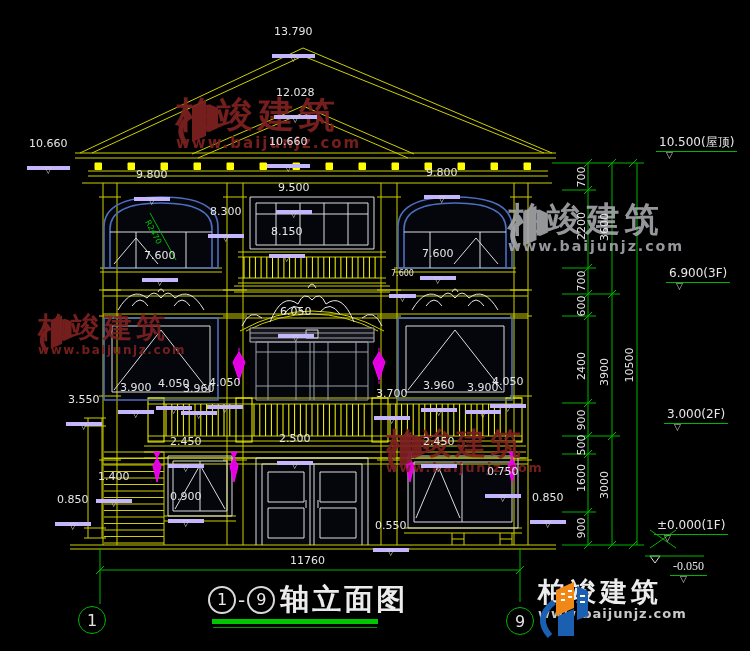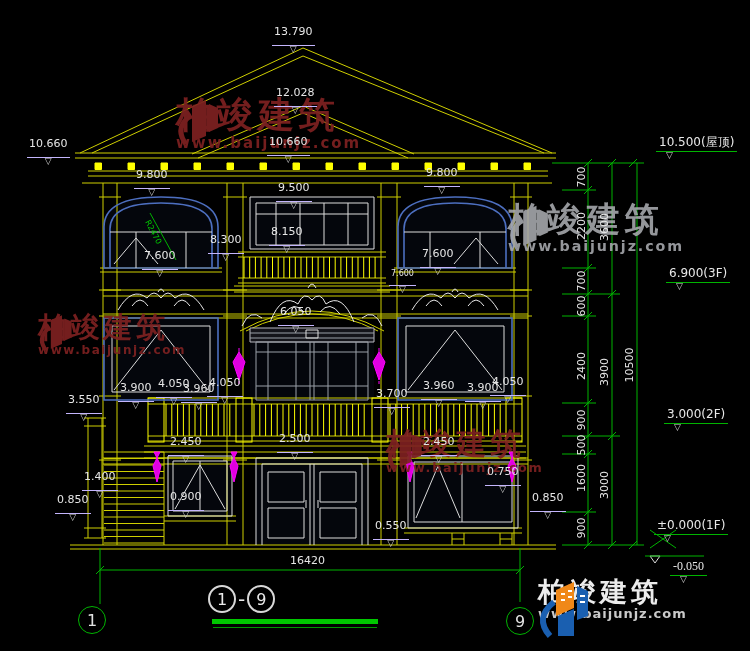--- a/index.html
+++ b/index.html
@@ -1,20 +1,20 @@
 <!DOCTYPE html>
 <html><head>
 <meta charset="utf-8">
 <style>
   html,body{margin:0;padding:0;background:#000;}
   #stage{position:relative;width:750px;height:651px;background:#000;overflow:hidden;
          font-family:"DejaVu Sans",sans-serif;}
   svg{position:absolute;left:0;top:0;}
   .lbl{position:absolute;color:#e6e6e6;font-size:11px;line-height:12px;white-space:nowrap;}
-  .elev{border-bottom:1px solid #c4b5fd;padding:0 2px 7px 2px;}
+  .elev{border-bottom:4px solid #c4b5fd;padding:0 2px 16px 2px;}
   .elev .tri{position:absolute;left:50%;top:100%;transform:translateX(-50%);
              color:#cfcfcf;font-size:9px;line-height:8px;}
   .sm{font-size:8px;line-height:9px;}
   .note{color:#00c800;font-size:8px;border:none;transform:rotate(62deg);transform-origin:left top;}
   .plain{border:none;}
   .chainv{position:absolute;color:#e6e6e6;font-size:11px;white-space:nowrap;
           transform:translate(-50%,-50%) rotate(-90deg);}
   .rlev{position:absolute;color:#e8e8e8;font-size:12px;line-height:13px;white-space:nowrap;
         border-bottom:1px solid #00b400;padding:0 3px 2px 3px;}
   .rlev .tri{position:absolute;left:10px;top:100%;color:#d6d6d6;font-size:9px;line-height:8px;}
@@ -209,45 +209,45 @@
   </div>
 
   <div id="labels">
       <div class="lbl elev" style="left: 272px; top: 26px;">13.790<span class="tri">▽</span></div>
       <div class="lbl elev" style="left: 274px; top: 87px;">12.028<span class="tri">▽</span></div>
       <div class="lbl elev" style="left: 27px; top: 138px;">10.660<span class="tri">▽</span></div>
       <div class="lbl elev" style="left: 267px; top: 136px;">10.660<span class="tri">▽</span></div>
       <div class="lbl elev" style="left: 134px; top: 169px;">9.800<span class="tri">▽</span></div>
       <div class="lbl elev" style="left: 424px; top: 167px;">9.800<span class="tri">▽</span></div>
       <div class="lbl elev" style="left: 276px; top: 182px; text-align: right;">9.500<span class="tri">▽</span></div>
-      <div class="lbl elev" style="left: 208px; top: 234px;">8.300<span class="tri">▽</span></div>
+      <div class="lbl elev" style="left: 208px; top: 206px;">8.300<span class="tri">▽</span></div>
       <div class="lbl elev" style="left: 269px; top: 226px;">8.150<span class="tri">▽</span></div>
       <div class="lbl elev" style="left: 142px; top: 250px;">7.600<span class="tri">▽</span></div>
       <div class="lbl elev" style="left: 420px; top: 248px;">7.600<span class="tri">▽</span></div>
       <div class="lbl elev sm" style="left: 389px; top: 269px;">7.600<span class="tri">▽</span></div>
       <div class="lbl elev" style="left: 278px; top: 306px;">6.050<span class="tri">▽</span></div>
       <div class="lbl elev" style="left: 118px; top: 382px;">3.900<span class="tri">▽</span></div>
       <div class="lbl elev" style="left: 156px; top: 378px;">4.050<span class="tri">▽</span></div>
       <div class="lbl elev" style="left: 181px; top: 383px;">3.960<span class="tri">▽</span></div>
       <div class="lbl elev" style="left: 207px; top: 377px;">4.050<span class="tri">▽</span></div>
       <div class="lbl elev" style="left: 66px; top: 394px; text-align: right;">3.550<span class="tri">▽</span></div>
       <div class="lbl elev" style="left: 374px; top: 388px;">3.700<span class="tri">▽</span></div>
       <div class="lbl elev" style="left: 421px; top: 380px;">3.960<span class="tri">▽</span></div>
       <div class="lbl elev" style="left: 465px; top: 382px;">3.900<span class="tri">▽</span></div>
       <div class="lbl elev" style="left: 490px; top: 376px;">4.050<span class="tri">▽</span></div>
       <div class="lbl elev" style="left: 168px; top: 436px;">2.450<span class="tri">▽</span></div>
       <div class="lbl elev" style="left: 277px; top: 433px;">2.500<span class="tri">▽</span></div>
       <div class="lbl elev" style="left: 421px; top: 436px;">2.450<span class="tri">▽</span></div>
-      <div class="lbl elev" style="left: 82px; top: 471px;">1.400<span class="tri">▽</span></div>
+      <div class="lbl elev" style="left: 96px; top: 471px;">1.400<span class="tri">▽</span></div>
       <div class="lbl elev" style="left: 55px; top: 494px;">0.850<span class="tri">▽</span></div>
       <div class="lbl elev" style="left: 168px; top: 491px;">0.900<span class="tri">▽</span></div>
       <div class="lbl elev" style="left: 373px; top: 520px;">0.550<span class="tri">▽</span></div>
       <div class="lbl elev" style="left: 485px; top: 466px;">0.750<span class="tri">▽</span></div>
       <div class="lbl elev" style="left: 530px; top: 492px;">0.850<span class="tri">▽</span></div>
-      <div class="lbl plain" style="left: 290px; top: 555px;">16420</div>
+      <div class="lbl plain" style="left: 290px; top: 555px;">11760</div>
       <div class="lbl note" style="left: 152px; top: 218px;">R2470</div>
       <div class="rlev" style="left: 656px; top: 136px;">10.500(屋顶)<span class="tri">▽</span></div>
       <div class="rlev" style="left: 666px; top: 267px;">6.900(3F)<span class="tri">▽</span></div>
       <div class="rlev" style="left: 664px; top: 408px;">3.000(2F)<span class="tri">▽</span></div>
       <div class="rlev" style="left: 654px; top: 519px;">±0.000(1F)<span class="tri">▽</span></div>
       <div class="rlev" style="left: 670px; top: 560px; font-family: Liberation Serif, serif;">-0.050<span class="tri">▽</span></div>
       <div class="chainv" style="left: 581px; top: 177px;">700</div>
       <div class="chainv" style="left: 581px; top: 226px;">2200</div>
       <div class="chainv" style="left: 604px; top: 227px;">3600</div>
       <div class="chainv" style="left: 581px; top: 281px;">700</div>
@@ -266,20 +266,21 @@
     <span>1</span>
   </div>
   <div class="bub" style="left:506px;top:607px;">
     <span>9</span>
   </div>
 
   <div class="titleblk">
     <div class="cnum">1</div>
     <div class="cdash">-</div>
     <div class="cnum">9</div>
+    <div class="tttl">轴立面图</div>
   </div>
   <div class="bar1"></div>
   <div class="bar2"></div>
 
   <div class="brand">
     <svg width="54" height="64" viewBox="0 0 54 64">
       <path d="M12,58 Q-4,40 16,24" stroke="#1a5fb0" fill="none" stroke-width="6"></path>
       <path d="M18,12 L36,4 L36,30 L18,38 Z" fill="#f08818"></path>
       <path d="M20,38 L36,31 L36,58 L20,58 Z" fill="#1a5fb0"></path>
       <path d="M39,8 L50,13 L50,38 L39,42 Z" fill="#1a5fb0"></path>

